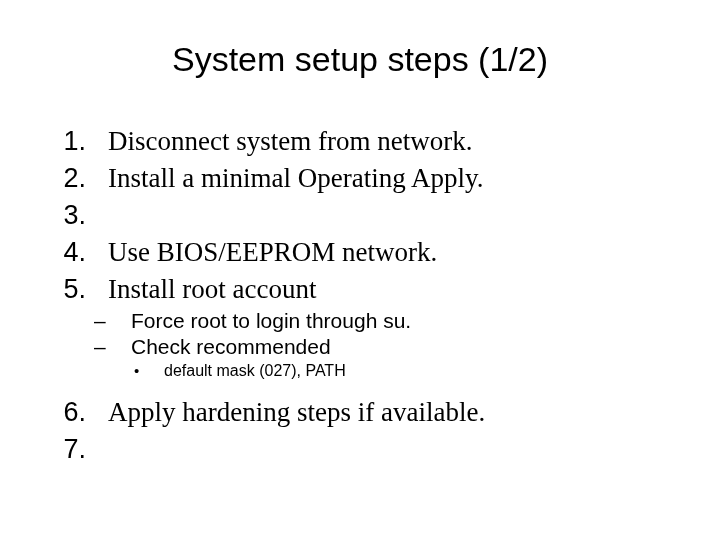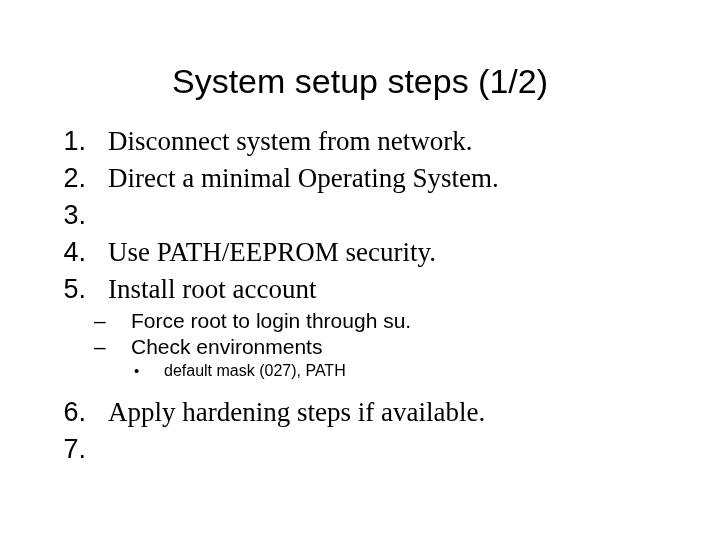--- a/index.html
+++ b/index.html
@@ -18,21 +18,21 @@
     width: 720px;
     height: 540px;
     background: #ffffff;
     overflow: hidden;
   }
 
   
   .slide-title {
     position: absolute;
     left: 0;
-    top: 61px;
+    top: 39px;
     width: 720px;
     text-align: center;
     font-size: 34px;
     line-height: 40px;
     font-weight: normal;
     color: #000000;
     letter-spacing: 0px;
     white-space: nowrap;
   }
 
@@ -119,40 +119,40 @@
   <div class="slide-title">System setup steps (1/2)</div>
 
   <div class="body-block">
 
   <div class="outline-row lvl1">
         <span class="marker">1.</span>
         <span class="text">Disconnect system from network.</span>
       </div>
       <div class="outline-row lvl1">
         <span class="marker">2.</span>
-        <span class="text">Direct a minimal Operating System.</span>
+        <span class="text">Install a minimal Operating Apply.</span>
       </div>
       <div class="outline-row lvl1">
         <span class="marker">3.</span>
       </div>
       <div class="outline-row lvl1">
         <span class="marker">4.</span>
-        <span class="text">Use PATH/EEPROM security.</span>
+        <span class="text">Use BIOS/EEPROM network.</span>
       </div>
       <div class="outline-row lvl1">
         <span class="marker">5.</span>
         <span class="text">Install root account</span>
       </div>
       <div class="outline-row lvl2">
         <span class="marker">–</span>
         <span class="text">Force root to login through su.</span>
       </div>
       <div class="outline-row lvl2">
         <span class="marker">–</span>
-        <span class="text">Check environments</span>
+        <span class="text">Check recommended</span>
       </div>
       <div class="outline-row lvl3">
         <span class="marker">•</span>
         <span class="text">default mask (027), PATH</span>
       </div>
       <div class="gap-after-lvl3"></div>
       <div class="outline-row lvl1">
         <span class="marker">6.</span>
         <span class="text">Apply hardening steps if available.</span>
       </div>

